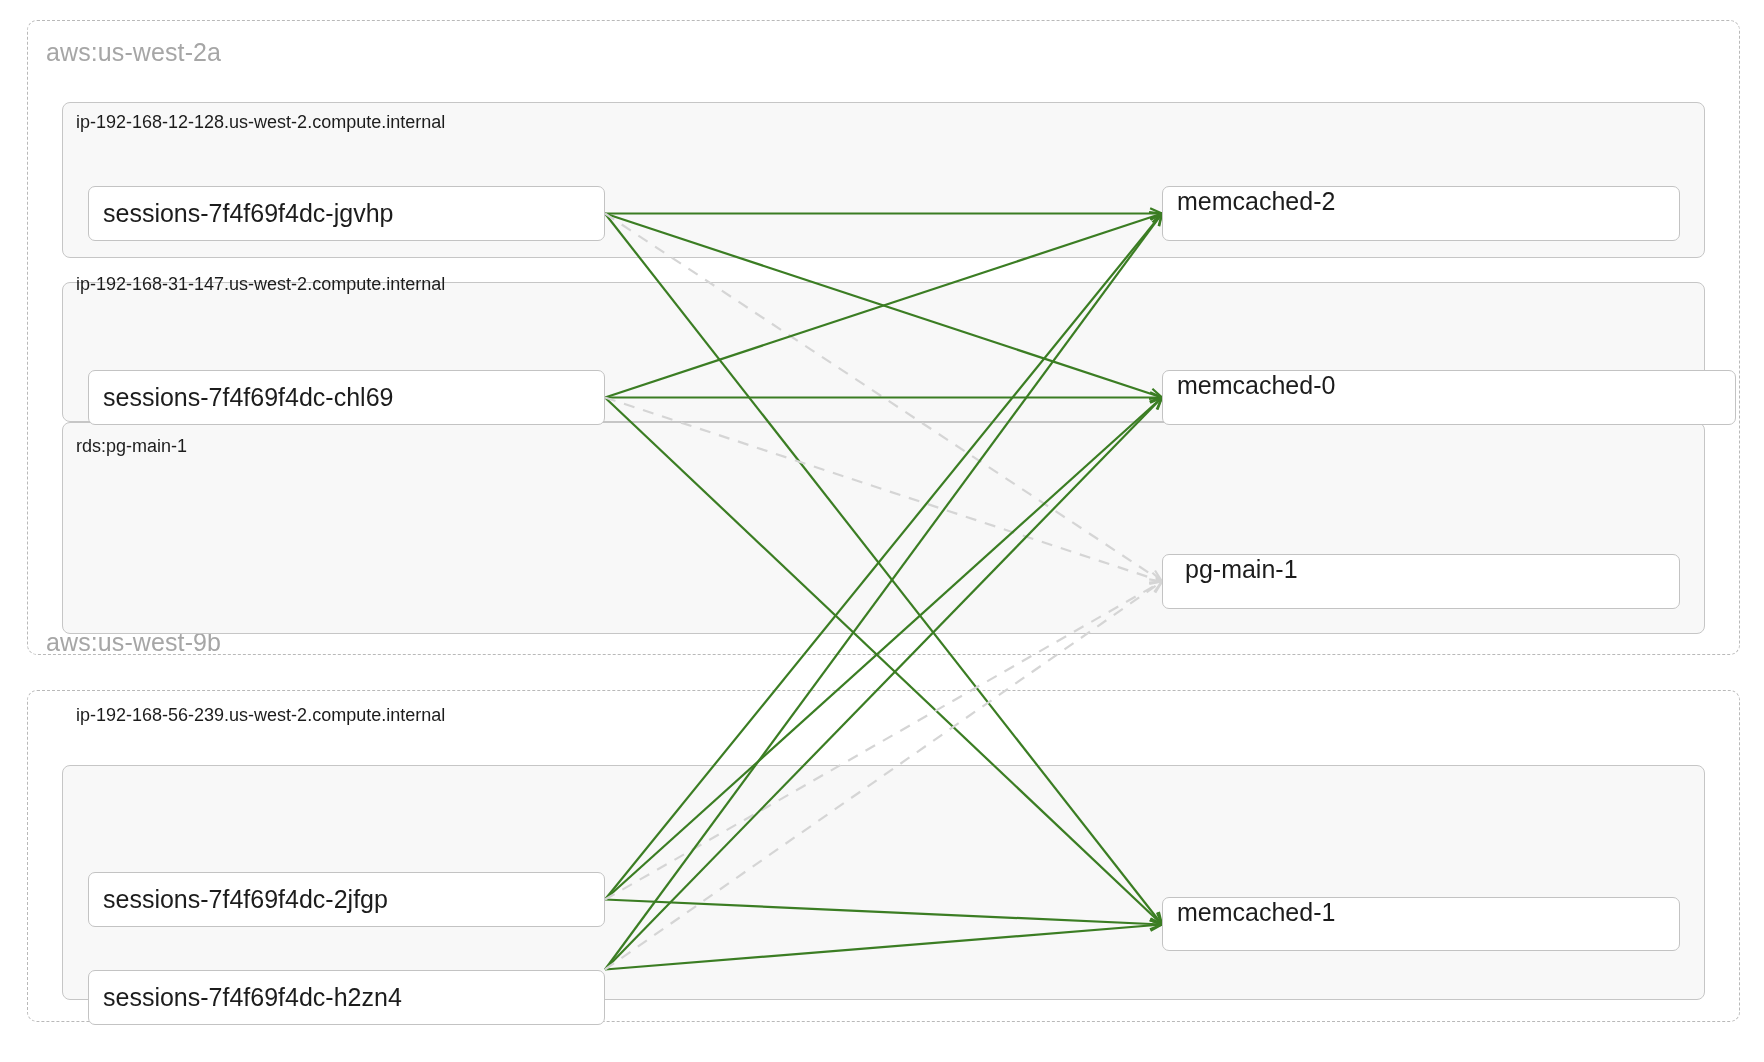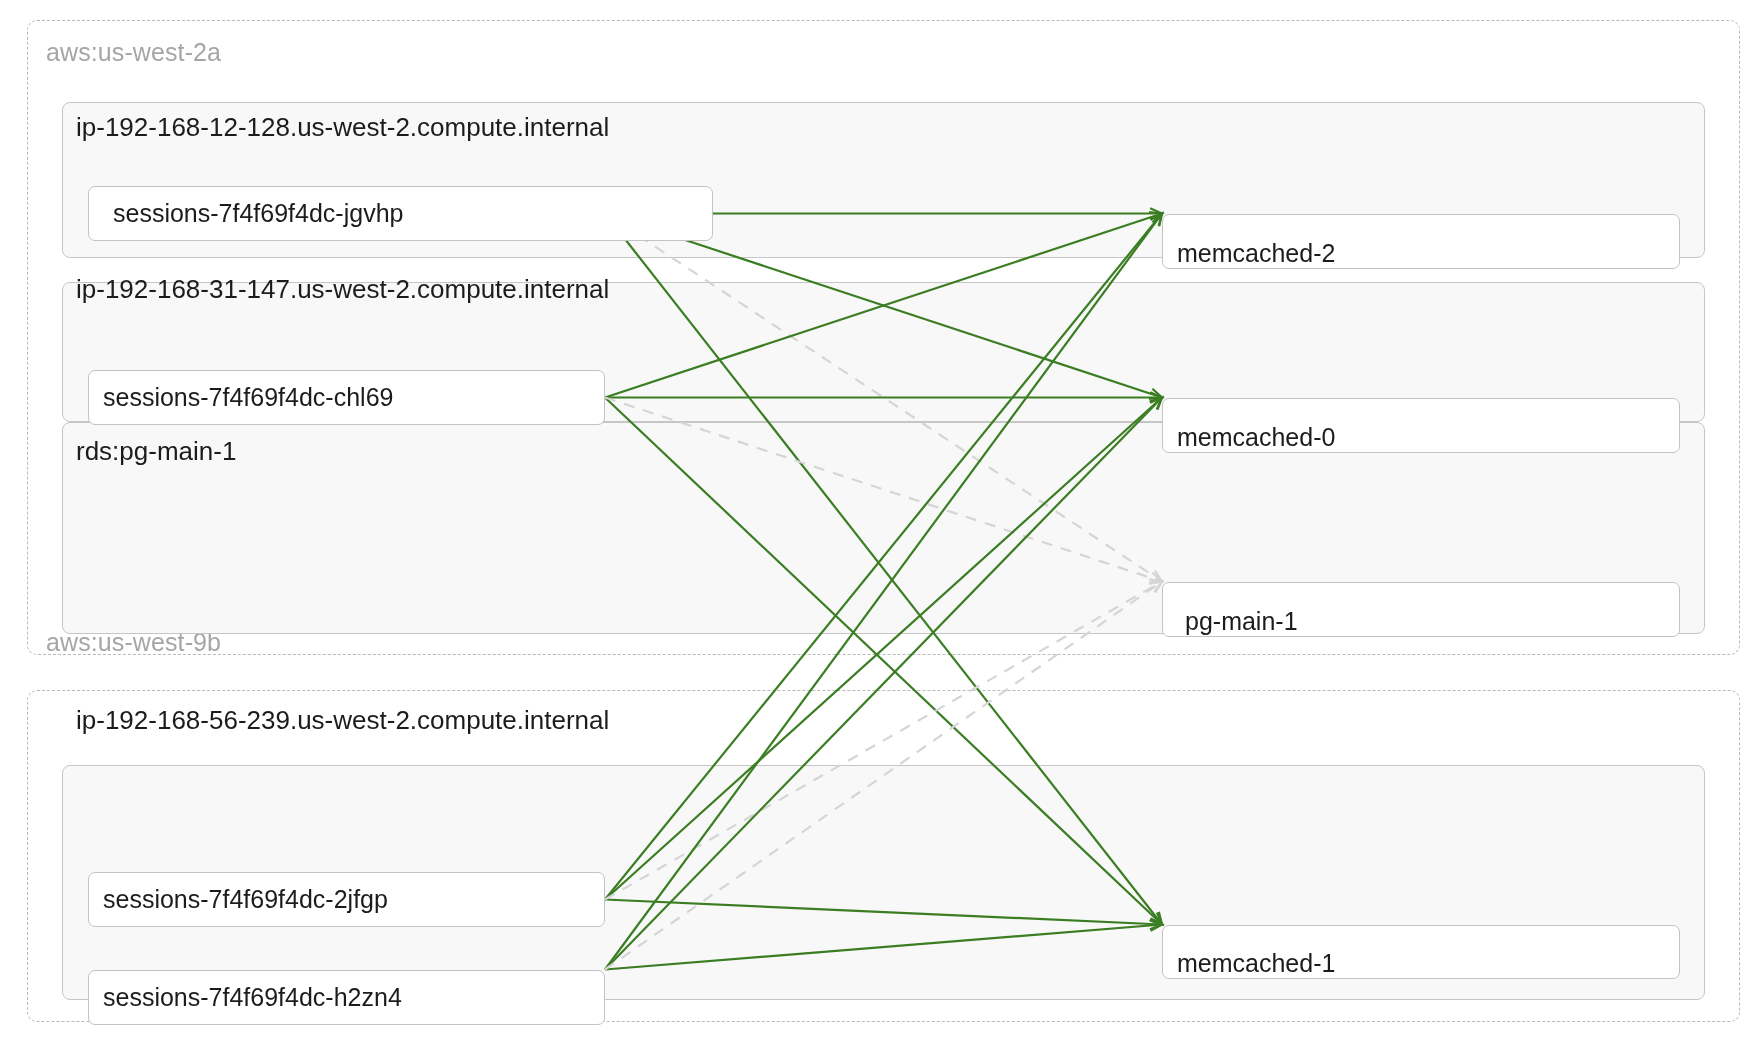--- a/index.html
+++ b/index.html
@@ -46,21 +46,21 @@
   .hostgroup {
     position: absolute;
     box-sizing: border-box;
     border: 1.4px solid #c6c6c6;
     border-radius: 8px;
     background: #f8f8f8;
     z-index: 2;
   }
   .hostgroup-label {
     position: absolute;
-    font-size: 26px;
+    font-size: 18px;
     color: #1c1c1c;
     white-space: nowrap;
     z-index: 3;
   }
   .pod {
     position: absolute;
     box-sizing: border-box;
     border: 1.4px solid #c3c3c3;
     border-radius: 7px;
     background: #ffffff;
@@ -75,22 +75,21 @@
     padding-left: 14px;
   }
   .svcbox {
     position: absolute;
     box-sizing: border-box;
     border: 1.4px solid #c3c3c3;
     border-radius: 7px;
     background: #ffffff;
     z-index: 6;
     display: flex;
-    align-items: flex-end;
-    margin-top: 28px;
+    align-items: flex-start;
   }
   .svcbox-label {
     font-size: 25px;
     color: #1c1c1c;
     white-space: nowrap;
     padding-left: 14px;
   }
 </style>
 </head>
 <body>
@@ -140,36 +139,36 @@
       <div class="hostgroup" style="left: 62px; top: 102px; width: 1643px; height: 156px;"></div>
       <div class="hostgroup-label" style="left: 76px; top: 112px;">ip-192-168-12-128.us-west-2.compute.internal</div>
       <div class="hostgroup" style="left: 62px; top: 282px; width: 1643px; height: 140px;"></div>
       <div class="hostgroup-label" style="left: 76px; top: 274px;">ip-192-168-31-147.us-west-2.compute.internal</div>
       <div class="hostgroup" style="left: 62px; top: 422px; width: 1643px; height: 212px;"></div>
       <div class="hostgroup-label" style="left: 76px; top: 436px;">rds:pg-main-1</div>
       <div class="hostgroup" style="left: 62px; top: 765px; width: 1643px; height: 235px;"></div>
       <div class="hostgroup-label" style="left: 76px; top: 705px;">ip-192-168-56-239.us-west-2.compute.internal</div>
     </div>
   <div id="nodes-container">
-      <div class="pod" style="left: 88px; top: 186px; width: 625px; height: 55px; padding-left: 10px;">
+      <div class="pod" style="left: 88px; top: 186px; width: 517px; height: 55px;">
         <span class="pod-label">sessions-7f4f69f4dc-jgvhp</span>
       </div>
       <div class="pod" style="left: 88px; top: 370px; width: 517px; height: 55px;">
         <span class="pod-label">sessions-7f4f69f4dc-chl69</span>
       </div>
       <div class="pod" style="left: 88px; top: 872px; width: 517px; height: 55px;">
         <span class="pod-label">sessions-7f4f69f4dc-2jfgp</span>
       </div>
       <div class="pod" style="left: 88px; top: 970px; width: 517px; height: 55px;">
         <span class="pod-label">sessions-7f4f69f4dc-h2zn4</span>
       </div>
       <div class="svcbox" style="left: 1162px; top: 186px; width: 518px; height: 55px;">
         <span class="svcbox-label">memcached-2</span>
       </div>
-      <div class="svcbox" style="left: 1162px; top: 370px; width: 518px; height: 55px;">
+      <div class="svcbox" style="left: 1162px; top: 370px; width: 574px; height: 55px;">
         <span class="svcbox-label">memcached-0</span>
       </div>
       <div class="svcbox" style="left: 1162px; top: 554px; width: 518px; height: 55px; padding-left: 8px;">
         <span class="svcbox-label">pg-main-1</span>
       </div>
       <div class="svcbox" style="left: 1162px; top: 897px; width: 518px; height: 54px;">
         <span class="svcbox-label">memcached-1</span>
       </div>
     </div>
 </div>

